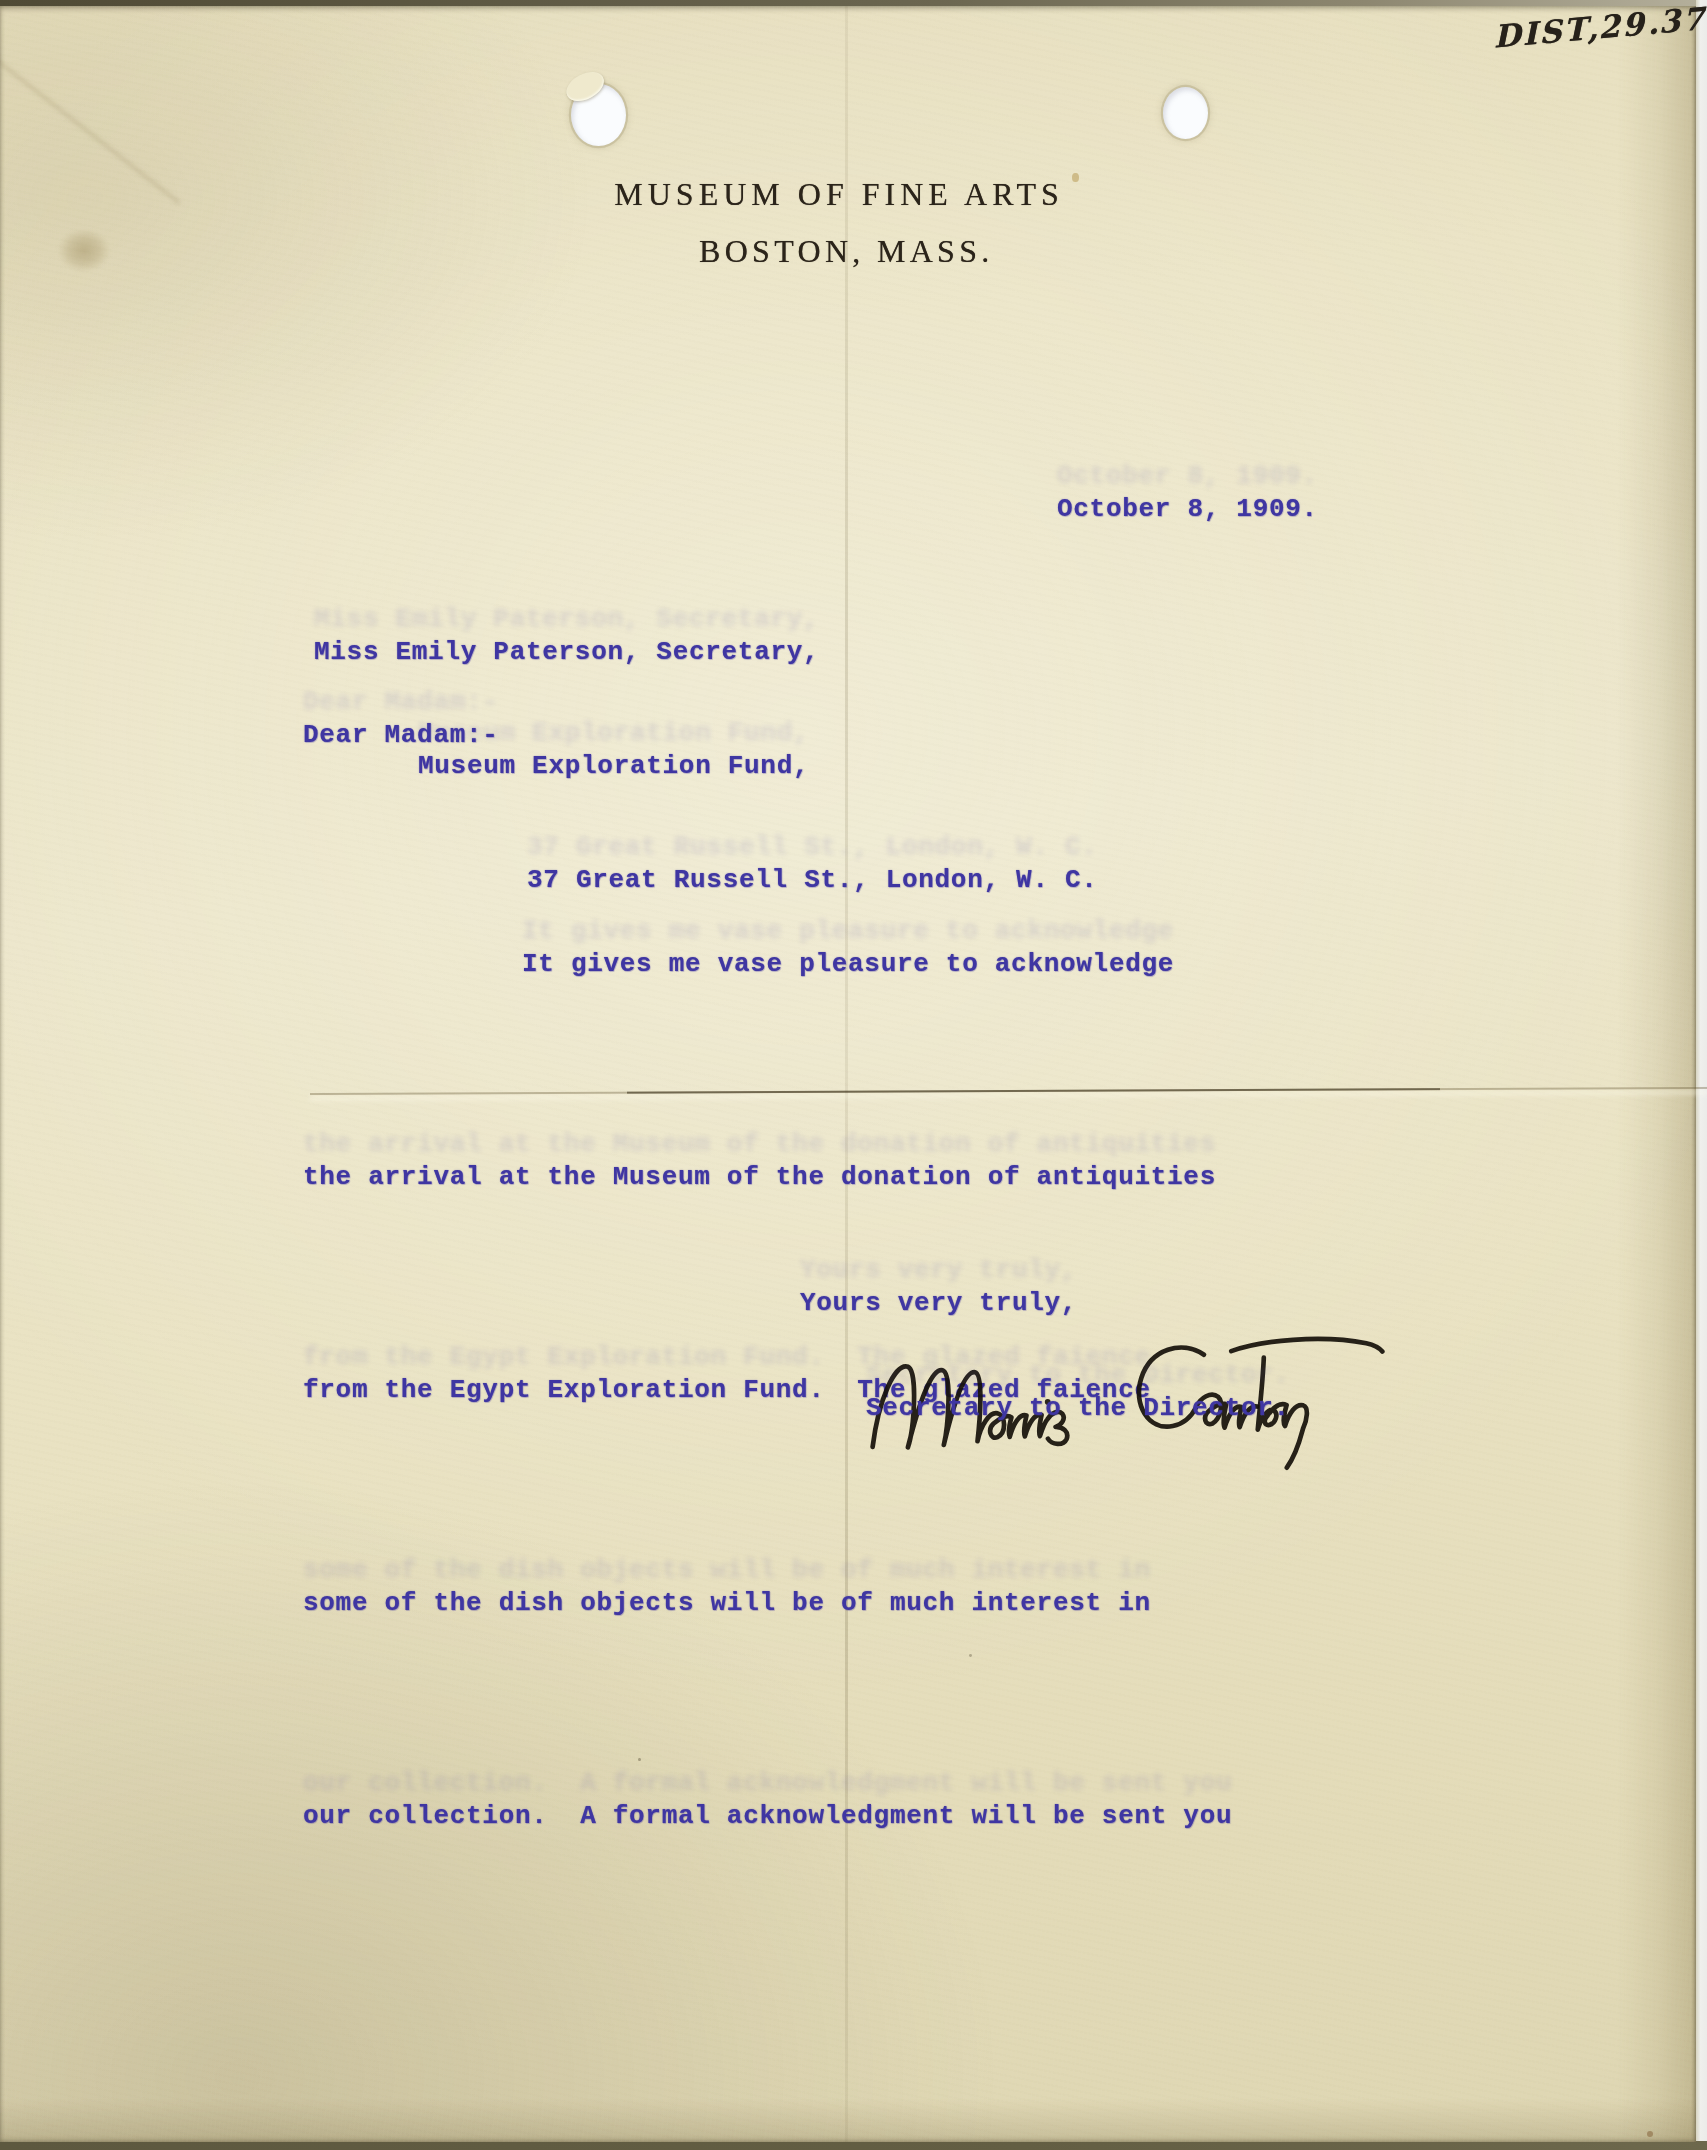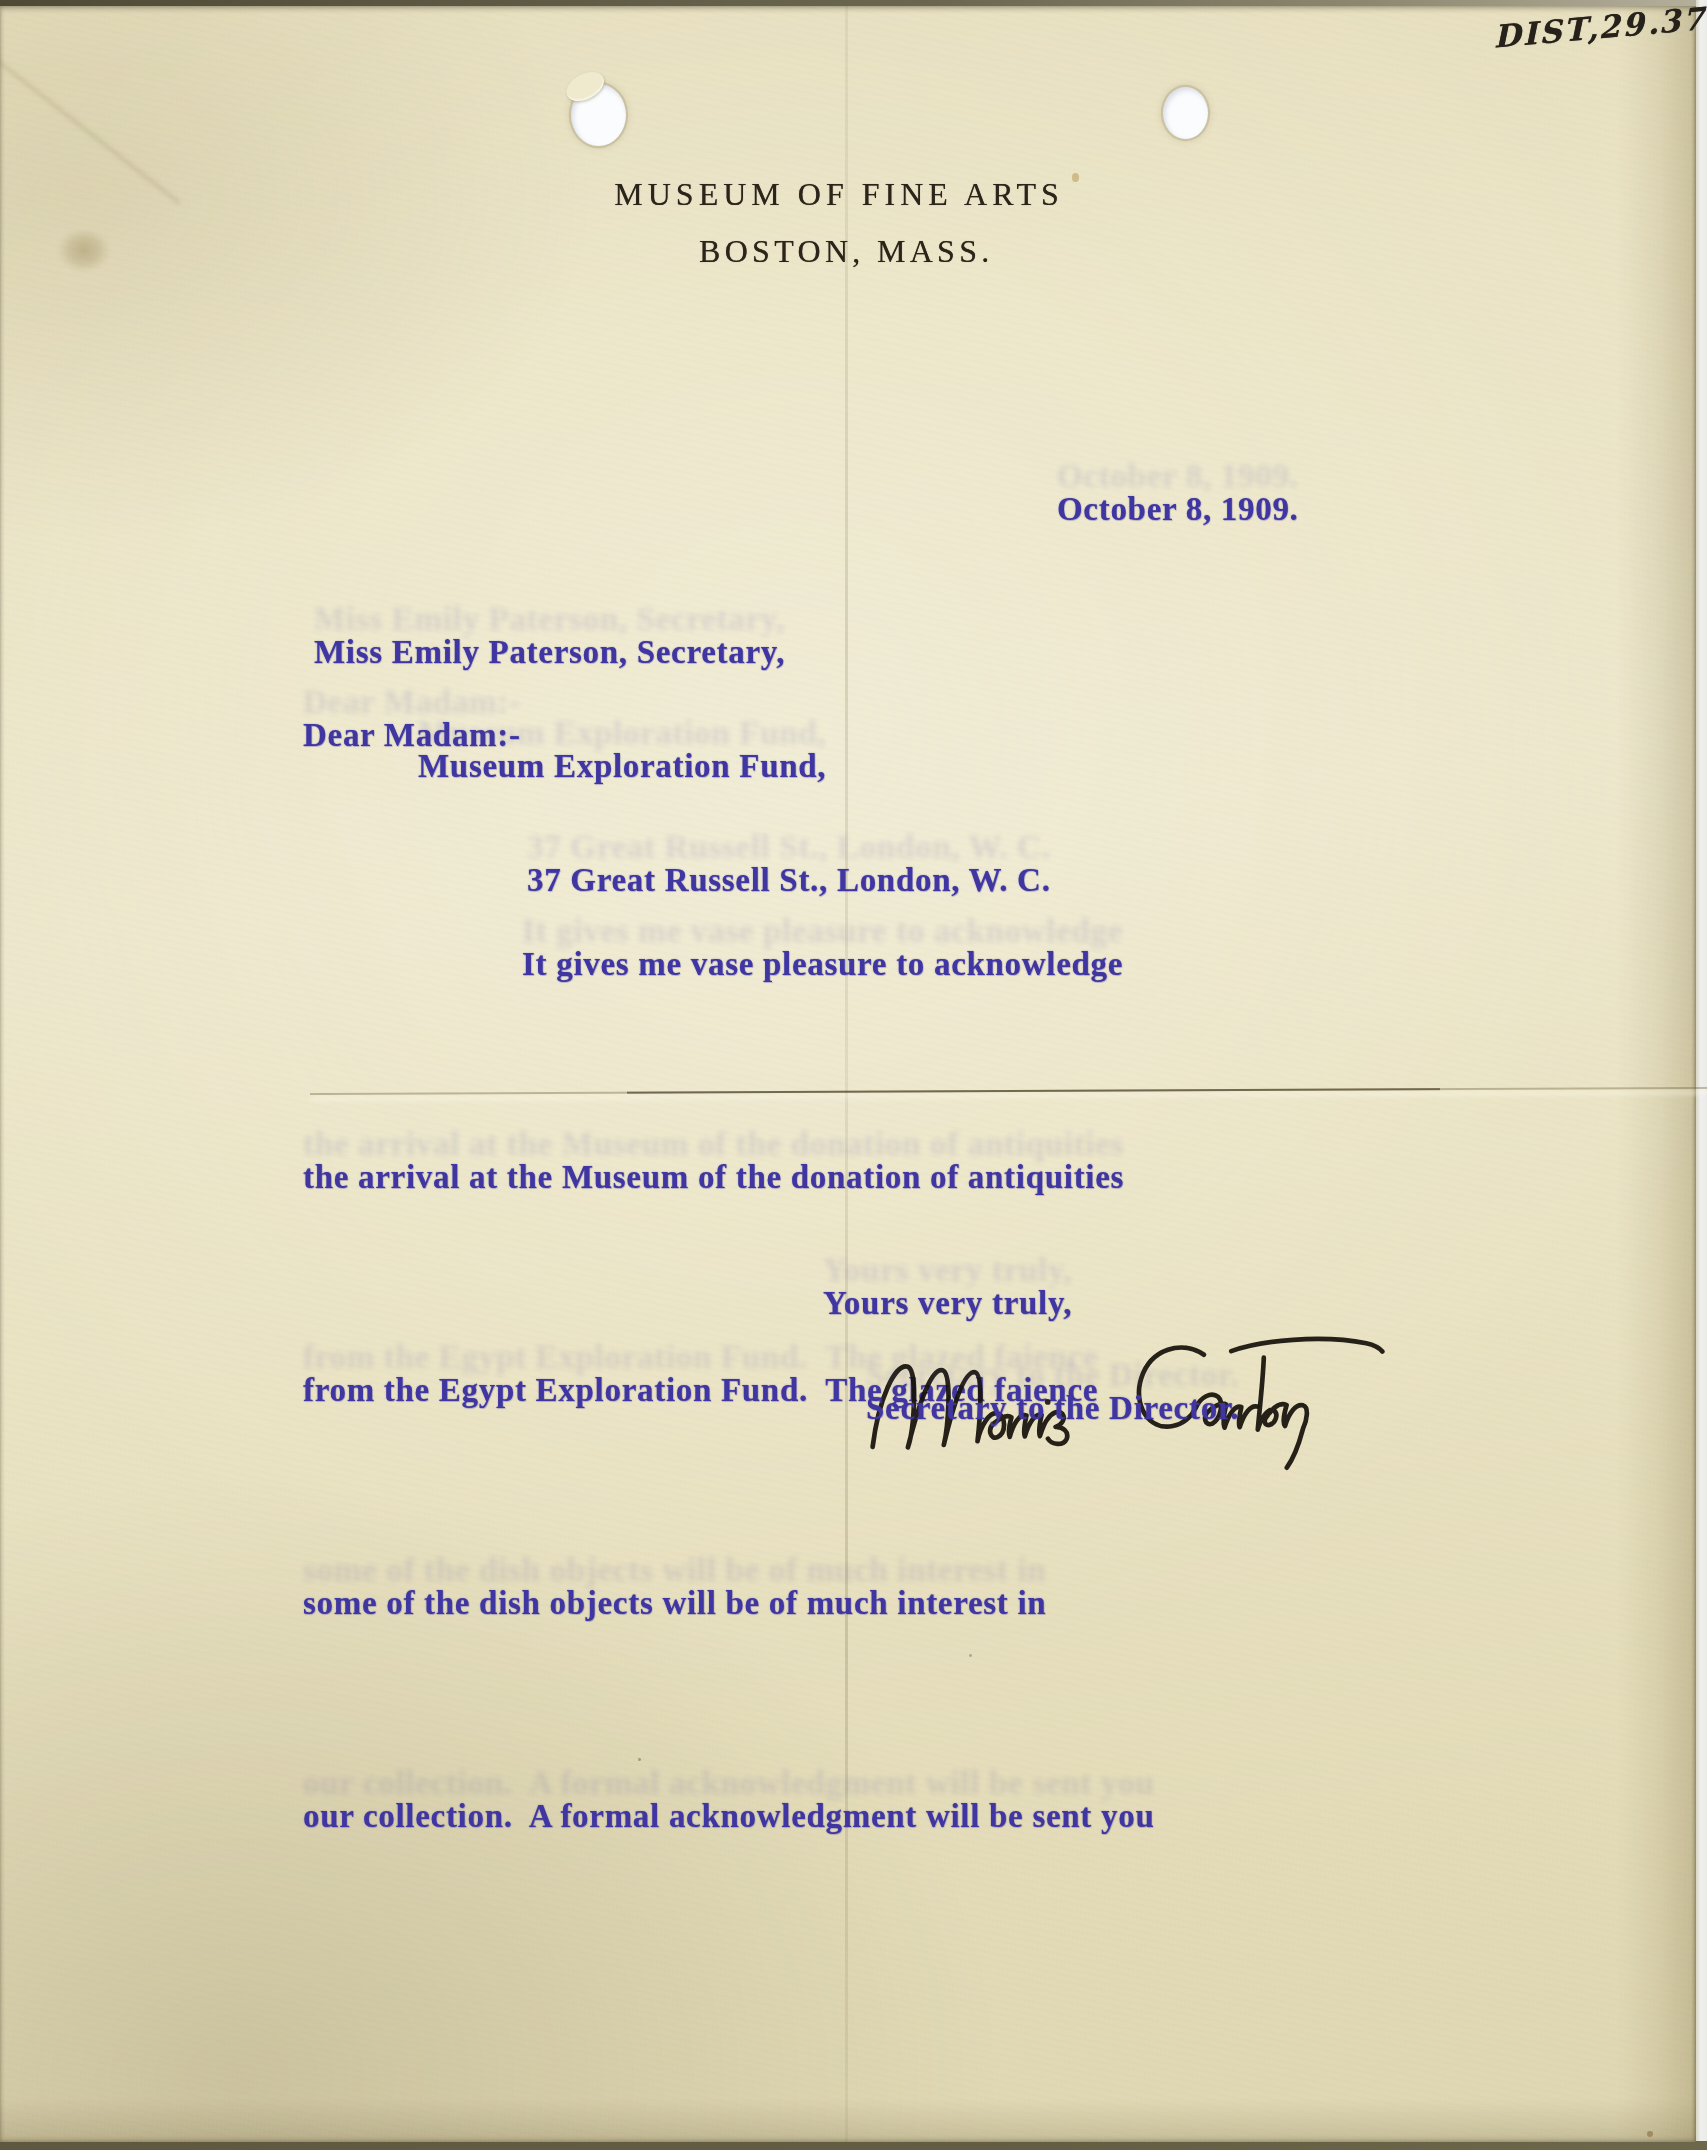--- a/index.html
+++ b/index.html
@@ -51,34 +51,34 @@
   
   .lh{position:absolute;left:0;width:1707px;text-align:center;
     font-family:"Liberation Serif","DejaVu Serif",serif;
     color:var(--letterhead-ink,#2b241a);
     text-shadow:0 0 0.7px rgba(43,36,26,.75);}
   .lh1{top:170px;font-size:32px;letter-spacing:5px;transform:translateX(-14.4px);}
   .lh2{top:227px;font-size:32px;letter-spacing:4.3px;transform:translateX(-7.2px);}
   
   .typed{
     position:absolute;
-    font-family:Liberation Serif, serif;
-    font-weight:700;font-size:33px;letter-spacing:0.7px;line-height:38px;
+    font-family:Liberation Mono, monospace;
+    font-weight:700;font-size:26px;letter-spacing:0.7px;line-height:38px;
     color:var(--typed-ink,#3f36a2);white-space:pre;
     text-shadow:0 0 1.4px rgba(62,52,160,.55), 0.7px 0.7px 0 rgba(62,52,160,.22), 0 -33px 5px rgba(95,85,168,.15);
   }
   .date{left:1057px;top:484px;}
   .recipient{left:314px;top:551px;}
   .recipient .r1{padding-left:0;}
   .recipient .r2{padding-left:104px;}
   .recipient .r3{padding-left:213px;}
   .salutation{left:303px;top:710px;}
   .body-block{left:303px;top:781px;line-height:71px;}
   .body-block .indent{padding-left:219px;}
-  .closing{left:823px;top:1278px;text-align:center;}
+  .closing{left:800px;top:1278px;text-align:center;}
   .signer-title{left:866px;top:1383px;}
   
   .signature{position:absolute;left:861px;top:1310px;transform:rotate(-1.5deg);}
   .signature path{stroke:var(--signature-ink,#17120b);stroke-width:6.5;fill:none;
     stroke-linecap:round;stroke-linejoin:round;opacity:.93;}
   
   .crease-h{position:absolute;left:310px;top:1077px;width:1398px;height:17.3px;transform:rotate(-.25deg);}
   .crease-h .hl{position:absolute;left:0;right:0;top:10px;height:5px;background:rgba(255,252,238,.35);filter:blur(2.2px);}
   .crease-h .ln{position:absolute;left:0;right:0;top:7.2px;height:2.2px;background:rgba(90,75,40,.34);filter:blur(0.5px);}
   .crease-h .ln2{position:absolute;left:317px;width:813px;top:6.5px;height:2.9px;background:rgba(46,36,16,.52);filter:blur(0.4px);}

